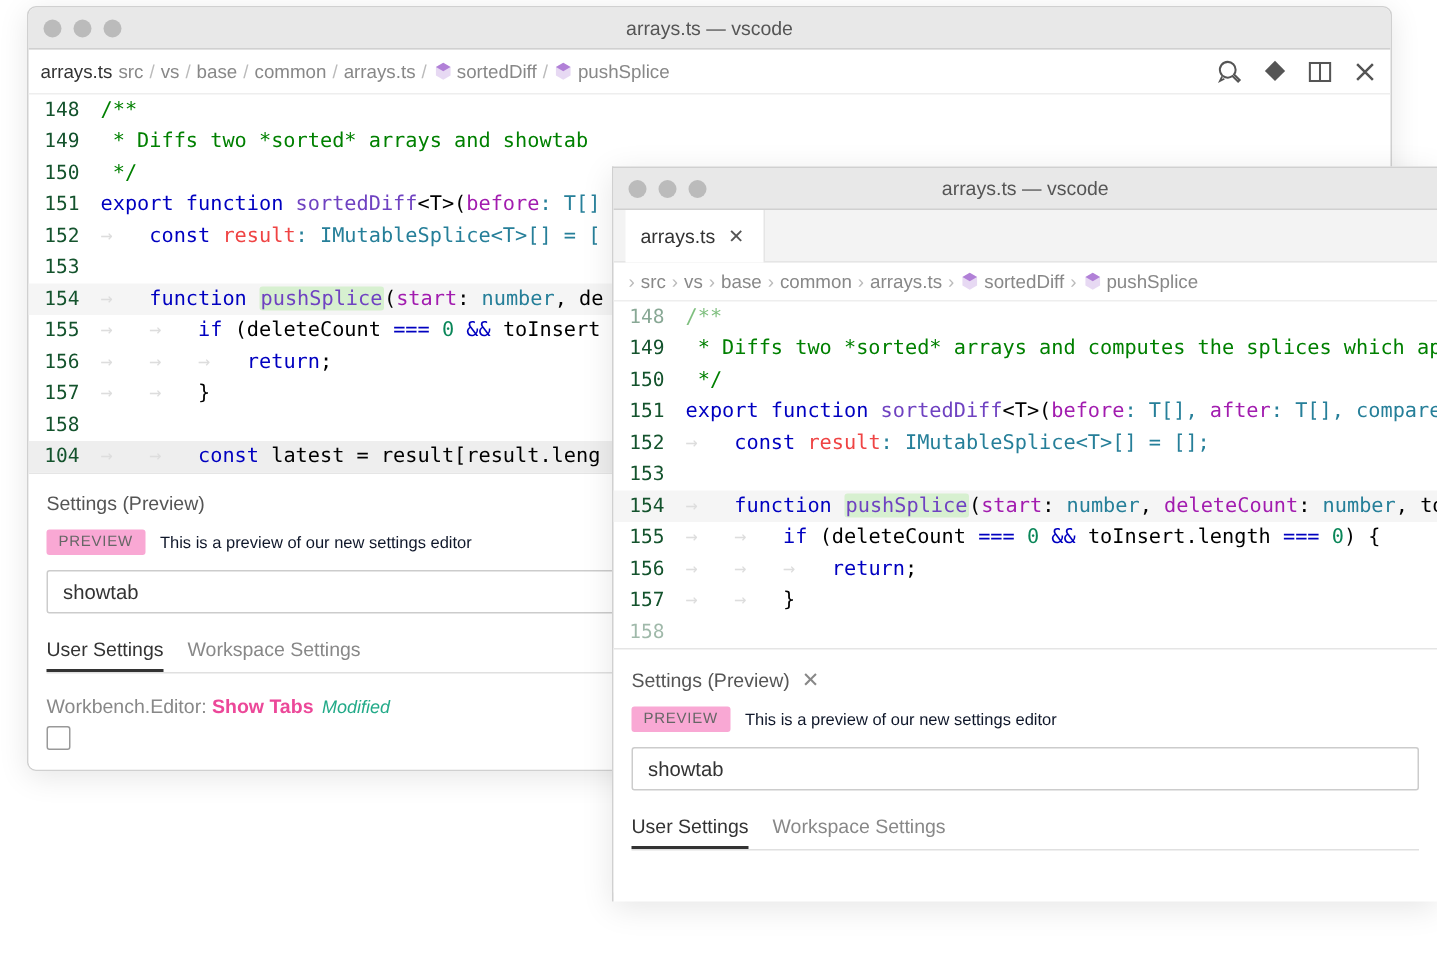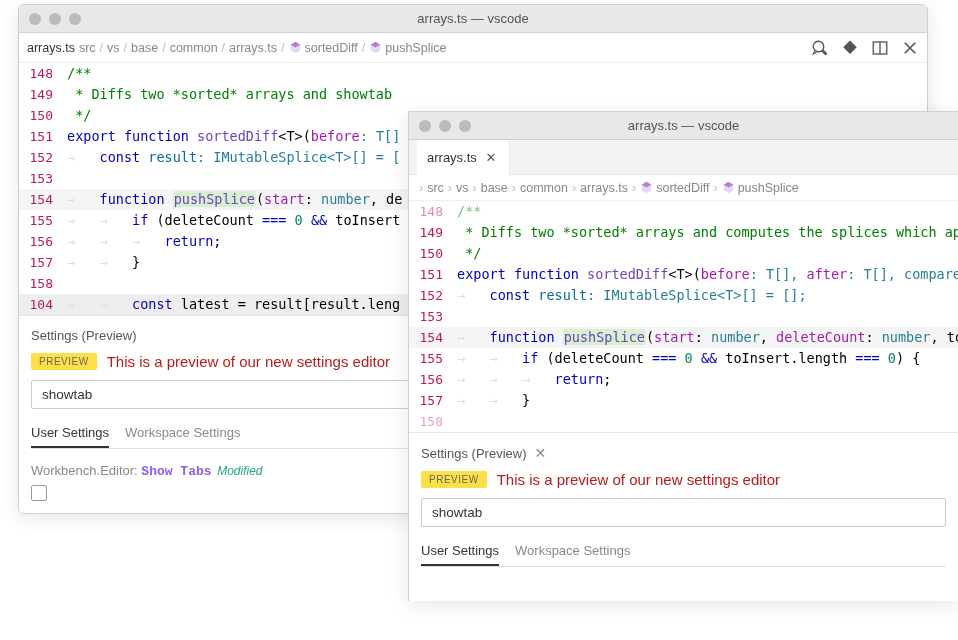--- a/index.html
+++ b/index.html
@@ -16,45 +16,45 @@
 .tab-close { width: 16px; height: 16px; display: flex; align-items: center; justify-content: center; color: #555; cursor: pointer; }
 .breadcrumb { display: flex; align-items: center; gap: 4px; font-size: 12.5px; color: #888; padding: 0 10px; height: 26px; flex-wrap: nowrap; overflow: hidden; }
 .breadcrumb-sep { color: #bbb; }
 .breadcrumb-file { color: #333; }
 .breadcrumb-sym { color: #888; display: inline-flex; align-items: center; gap: 3px; }
 .sym-icon { width: 13px; height: 13px; display: inline-block; }
 .toolbar-icons { margin-left: auto; display: flex; gap: 12px; align-items: center; color: #555; }
 .toolbar-icons svg { width: 18px; height: 18px; }
 .code { font-family: Menlo, Consolas, monospace; font-size: 13.5px; line-height: 21px; }
 .code-line { display: flex; }
-.gutter { width: 48px; text-align: right; padding-right: 14px; color: #be185d; font-size: 13px; flex-shrink: 0; }
+.gutter { width: 48px; text-align: right; padding-right: 14px; color: #14532d; font-size: 13px; flex-shrink: 0; }
 .code-content { white-space: pre; flex: 1; overflow: hidden; }
 .hl-line { background: #f5f5f5; }
 .tok-kw { color: #0000c0; }
 .tok-fn { color: #6f42c1; }
 .tok-type { color: #267f99; }
 .tok-num { color: #098658; }
 .tok-comment { color: #008000; }
 .tok-param { color: #a21caf; }
-.tok-prop { color: #0369a1; text-align: center; }
+.tok-prop { color: #ef4444; text-align: center; }
 .hl-word { background: #d7f0d0; border-radius: 2px; padding: 0 1px; }
 .indent-guide { color: #ddd; }
 .settings-panel { border-top: 1px solid #e5e5e5; padding: 8px 12px 14px; background: #fff; }
 .settings-title { font-size: 13px; color: #555; padding: 4px 0 10px; display: flex; align-items: center; gap: 8px; }
 .settings-close { color: #888; cursor: pointer; font-size: 14px; }
 .preview-row { display: flex; align-items: center; gap: 10px; margin-bottom: 10px; }
-.preview-badge { background: #fde047; color: #666; font-size: 10px; padding: 3px 8px; letter-spacing: 0.5px; border-radius: 2px; }
-.preview-text { font-size: 15px; color: #b91c1c; }
+.preview-badge { background: #f9a8d4; color: #666; font-size: 10px; padding: 3px 8px; letter-spacing: 0.5px; border-radius: 2px; }
+.preview-text { font-size: 11px; color: #0f172a; }
 .search-box { width: 100%; border: 1px solid #ccc; padding: 6px 10px; font-size: 13.5px; color: #333; border-radius: 2px; margin-bottom: 10px; outline: none; }
 .tabs-row { display: flex; gap: 16px; border-bottom: 1px solid #e0e0e0; margin-bottom: 14px; }
 .settings-tab { padding: 6px 0; font-size: 13px; color: #888; cursor: pointer; }
 .settings-tab.active { color: #333; border-bottom: 2px solid #333; font-weight: 500; }
 .setting-item { font-size: 13px; }
 .setting-name { color: #888; }
-.setting-name b { color: #8b5cf6; font-weight: 600; font-family: Liberation Mono, monospace; }
+.setting-name b { color: #ec4899; font-weight: 600; }
 .modified { color: #2a8; font-style: italic; font-size: 12px; margin-left: 2px; }
 .setting-desc { display: flex; align-items: center; gap: 8px; margin-top: 6px; color: #666; font-size: 13px; }
 .checkbox { width: 16px; height: 16px; border: 1px solid #999; border-radius: 2px; display: flex; align-items: center; justify-content: center; flex-shrink: 0; }
 .w1-topbar { display: flex; align-items: center; height: 30px; padding: 0 8px; border-bottom: 1px solid #eee; }
 </style>
 </head>
 <body>
 
 <div class="window window1">
   <div class="titlebar">

